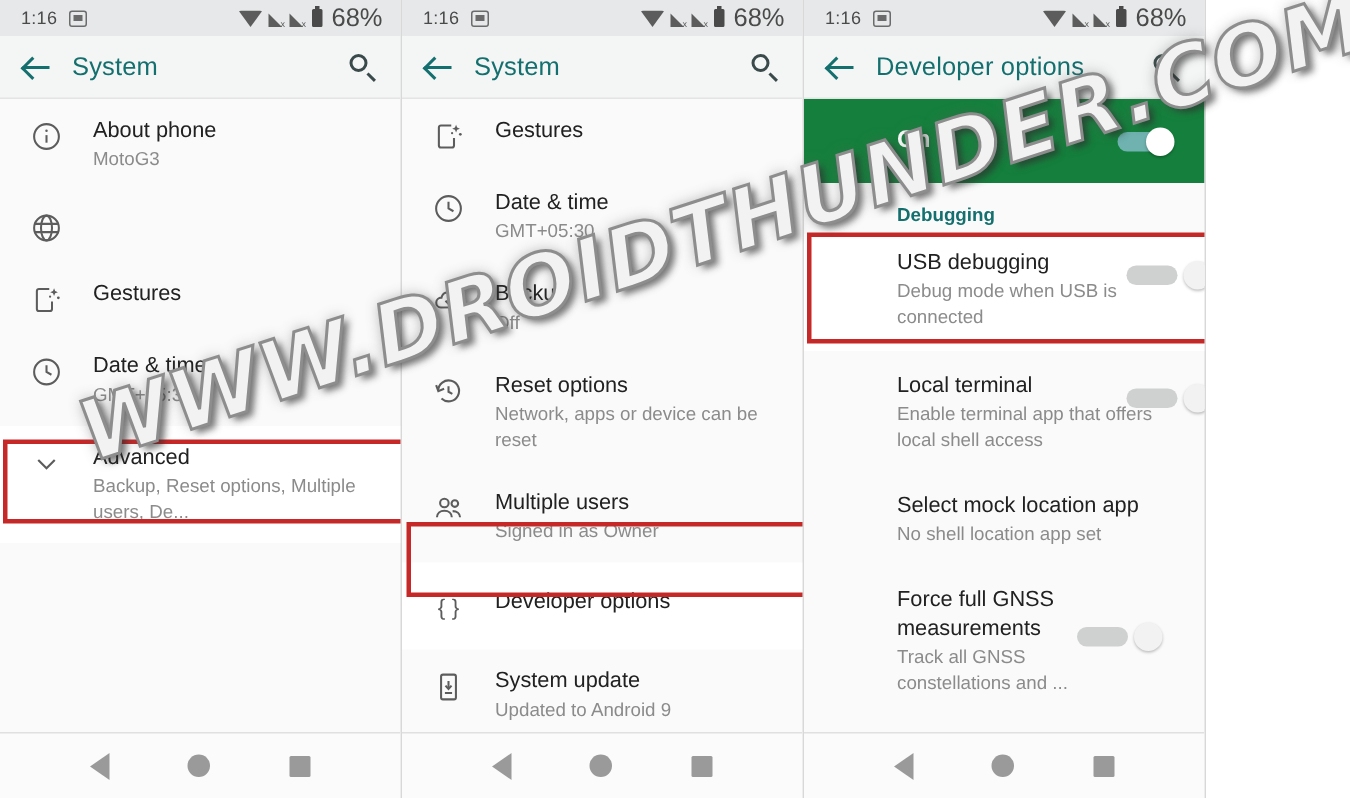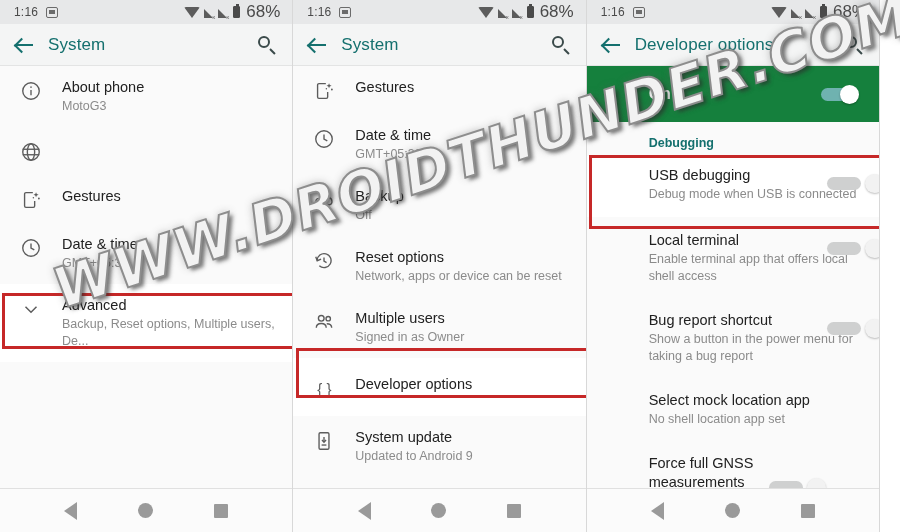--- a/index.html
+++ b/index.html
@@ -1,17 +1,17 @@
 <!DOCTYPE html>
 <html><head>
 <meta charset="utf-8">
 <style>
   html,body{margin:0;padding:0;background:#ffffff;}
   body{width:900px;height:532px;overflow:hidden;font-family:"Liberation Sans",sans-serif;}
-  .screens{display:flex;width:880px;height:532px;position:relative;}
+  .screens{display:flex;width:804px;height:532px;position:relative;}
   .panel{width:300px;height:532px;position:relative;background:#fafafa;overflow:hidden;
          border-right:1px solid #d8d8d8;box-sizing:border-box;}
   .panel:last-child{border-right:none;}
 
   
   .statusbar{height:24px;background:#e7e8e9;display:flex;align-items:center;
              padding:0 8px;box-sizing:border-box;position:relative;}
   .sb-time{font-size:12px;color:#4a4a4a;letter-spacing:.2px;margin-left:6px;}
   .sb-shot{margin-left:8px;width:12px;height:11px;border:1.6px solid #6b6b6b;border-radius:2px;
            position:relative;box-sizing:border-box;}
@@ -391,29 +391,20 @@
       <div class="row" style="padding-top:14px;">
         <span class="row-ic"></span>
         <span class="row-txt">
           <div class="row-title">Local terminal</div>
           <div class="row-sub">Enable terminal app that offers local shell access</div>
         </span>
         <span class="row-toggle"><span class="sw off">
           <span class="track"></span><span class="thumb"></span></span></span>
       </div>
 
-      <div class="row" style="padding-top:14px;">
-        <span class="row-ic"></span>
-        <span class="row-txt">
-          <div class="row-title">Bug report shortcut</div>
-          <div class="row-sub">Show a button in the power menu for taking a bug report</div>
-        </span>
-        <span class="row-toggle"><span class="sw off">
-          <span class="track"></span><span class="thumb"></span></span></span>
-      </div>
 
       <div class="row" style="padding-top:14px;">
         <span class="row-ic"></span>
         <span class="row-txt">
           <div class="row-title">Select mock location app</div>
           <div class="row-sub">No shell location app set</div>
         </span>
       </div>
 
       <div class="row" style="padding-top:14px;">

